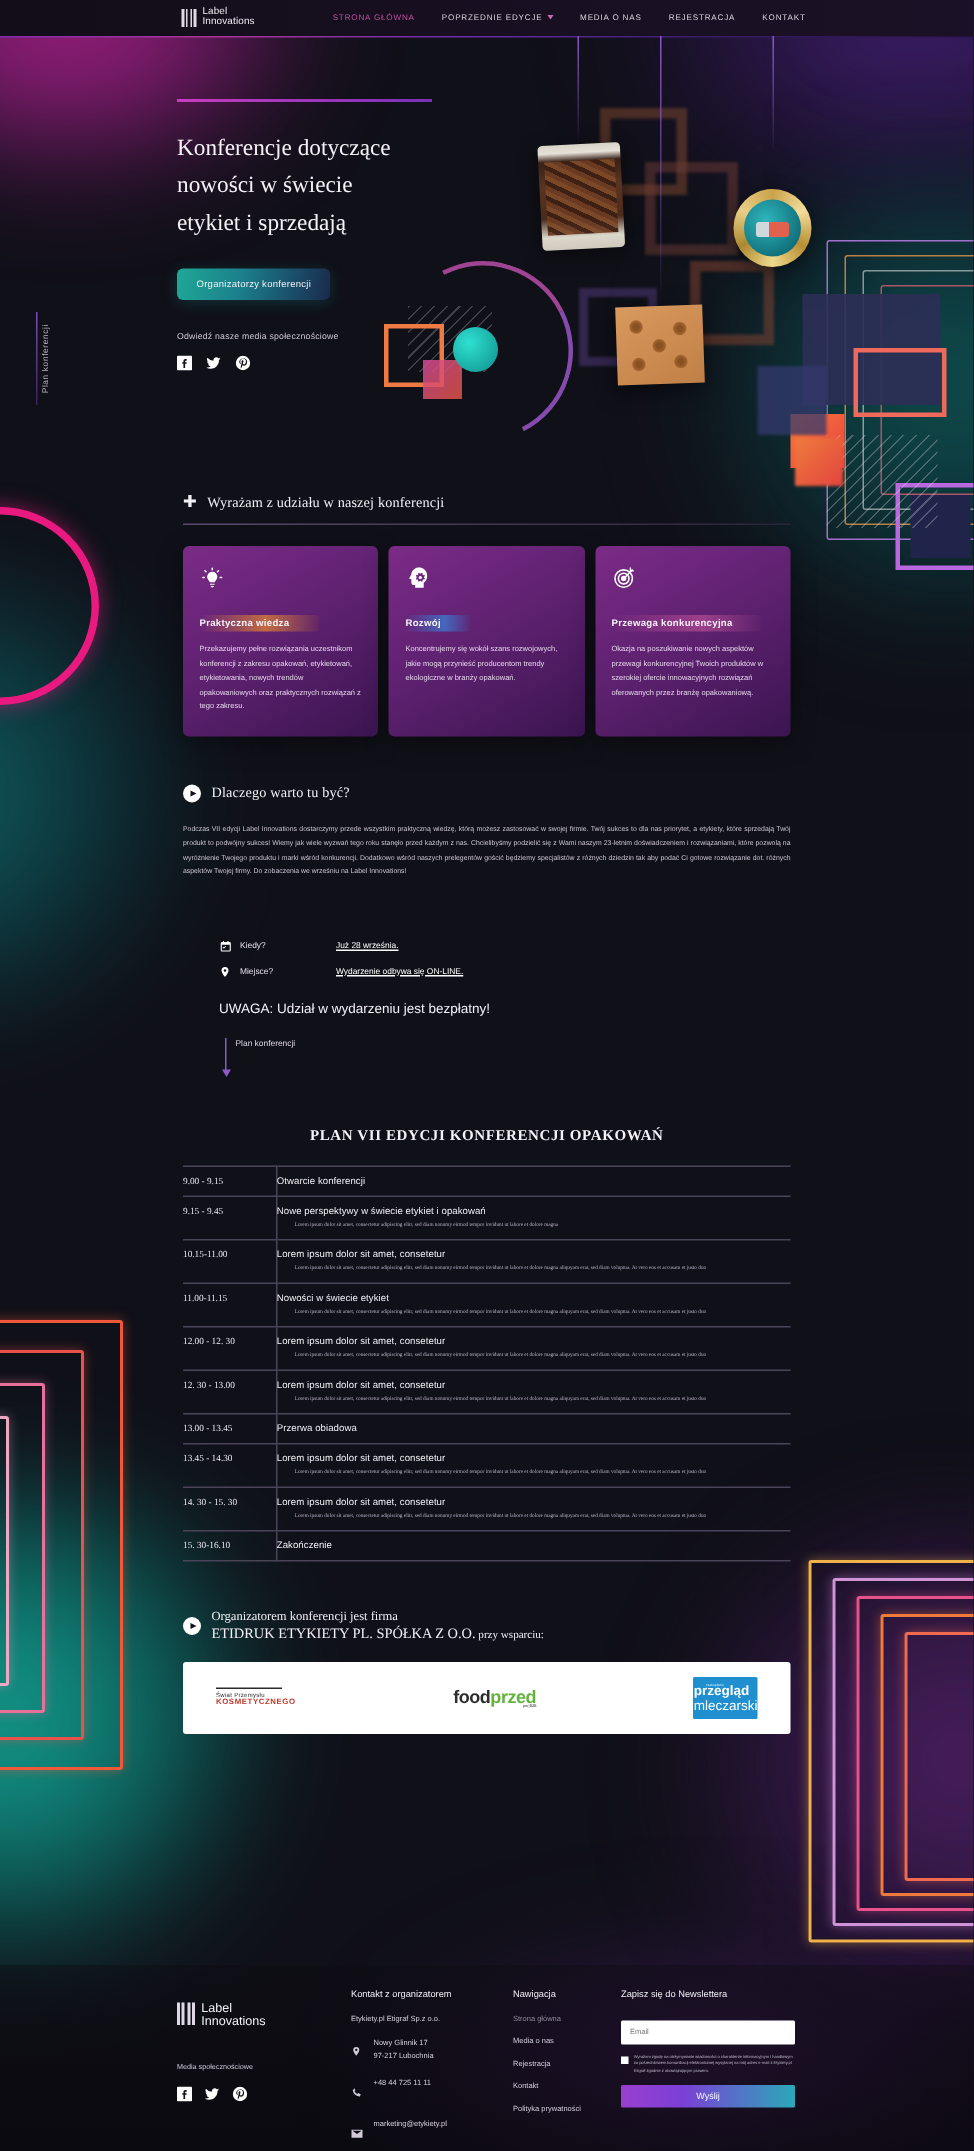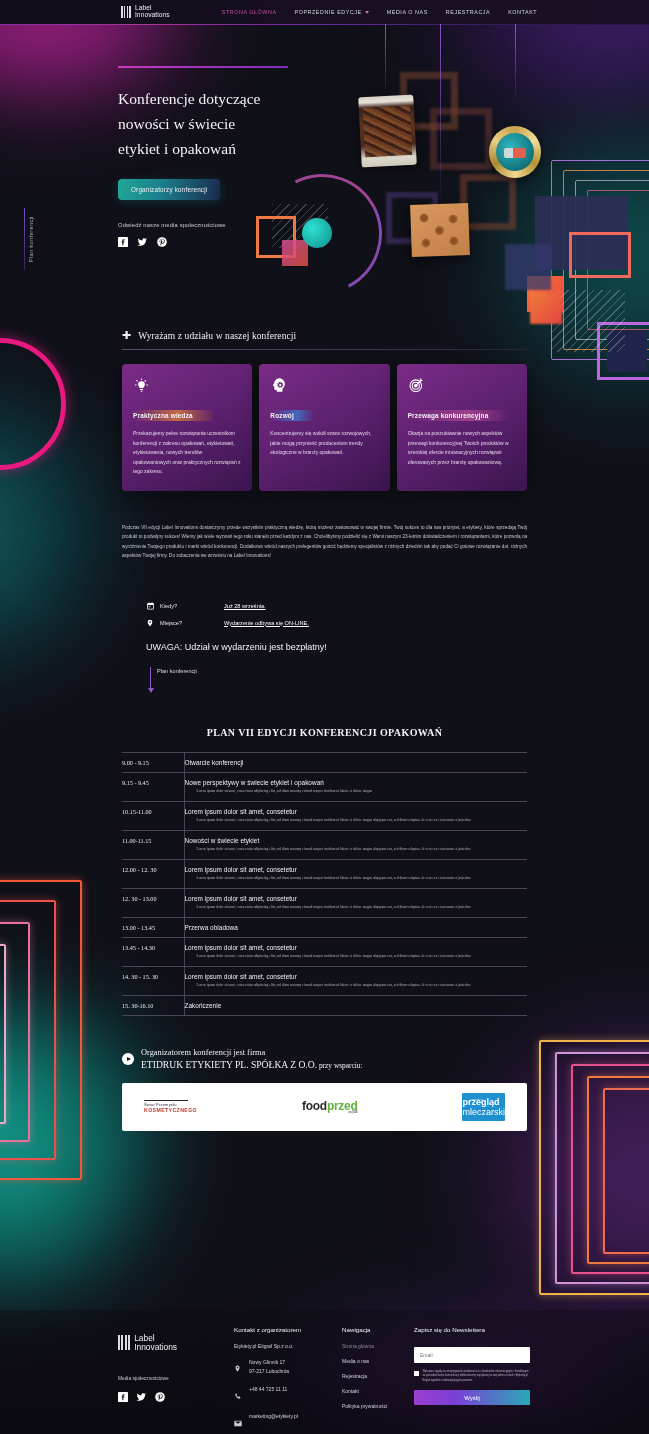--- a/index.html
+++ b/index.html
@@ -336,21 +336,21 @@
 
   <div class="arc-purple"></div>
   <div class="sq-heroOut"></div>
   <div class="sq-heroFill"></div>
   <div class="dot-teal"></div>
 
   <div class="hero-inner">
     <h1>
       <span>Konferencje dotyczące</span><br>
       <span>nowości w świecie</span><br>
-      <span>etykiet i opakowań</span>
+      <span>etykiet i sprzedają</span>
     </h1>
     <button class="btn-cta">Organizatorzy konferencji</button>
     <div class="hero-sub">Odwiedź nasze media społecznościowe</div>
     <div class="socials">
       <a href="#">
           <svg width="10" height="10" viewBox="0 0 24 24">
             <rect width="24" height="24" rx="2" fill="#fff"></rect>
             <path d="M15.5 8.2h-1.8c-.4 0-.7.3-.7.8v1.6h2.5l-.3 2.6h-2.2V20h-2.7v-6.8H8.5v-2.6h1.8V8.6c0-1.9 1.2-3.1 3-3.1h2.2v2.7z" fill="#15101c"></path>
           </svg>
         </a>
@@ -410,20 +410,24 @@
                 <path d="M17.3 2.6v3.2h3.2" stroke-width="1.3"></path>
               </svg>
           </div>
           <h3>Przewaga konkurencyjna</h3>
           <p>Okazja na poszukiwanie nowych aspektów przewagi konkurencyjnej Twoich produktów w szerokiej ofercie innowacyjnych rozwiązań oferowanych przez branżę opakowaniową.</p>
         </article>
       </div>
     </section>
 
     <section style="margin-top:32px;">
+      <div class="sec-head">
+        <span class="ic-chev"></span>
+        <span class="sec-title">Dlaczego warto tu być?</span>
+      </div>
       <p class="para">Podczas VII edycji Label Innovations dostarczymy przede wszystkim praktyczną wiedzę, którą możesz zastosować w swojej firmie. Twój sukces to dla nas priorytet, a etykiety, które sprzedają Twój produkt to podwójny sukces! Wiemy jak wiele wyzwań tego roku stanęło przed każdym z nas. Chcielibyśmy podzielić się z Wami naszym 23-letnim doświadczeniem i rozwiązaniami, które pozwolą na wyróżnienie Twojego produktu i marki wśród konkurencji. Dodatkowo wśród naszych prelegentów gościć będziemy specjalistów z różnych dziedzin tak aby podać Ci gotowe rozwiązanie dot. różnych aspektów Twojej firmy. Do zobaczenia we wrześniu na Label Innovations!</p>
     </section>
 
     <section class="sec2">
 
       <div class="meta">
         <div class="meta-row">
           <span class="meta-ic">
             <svg width="9" height="10" viewBox="0 0 24 24" fill="#fff">
                 <path d="M7 2v2H5.5A2.5 2.5 0 0 0 3 6.5v12A2.5 2.5 0 0 0 5.5 21h13a2.5 2.5 0 0 0 2.5-2.5v-12A2.5 2.5 0 0 0 18.5 4H17V2h-2v2H9V2H7zm-2 7h14v9.5c0 .3-.2.5-.5.5h-13a.5.5 0 0 1-.5-.5V9zm6.3 1.9-2.6 3-1.2-1.3-1.1 1.1 2.3 2.5 3.8-4.2-1.2-1.1z"></path>

